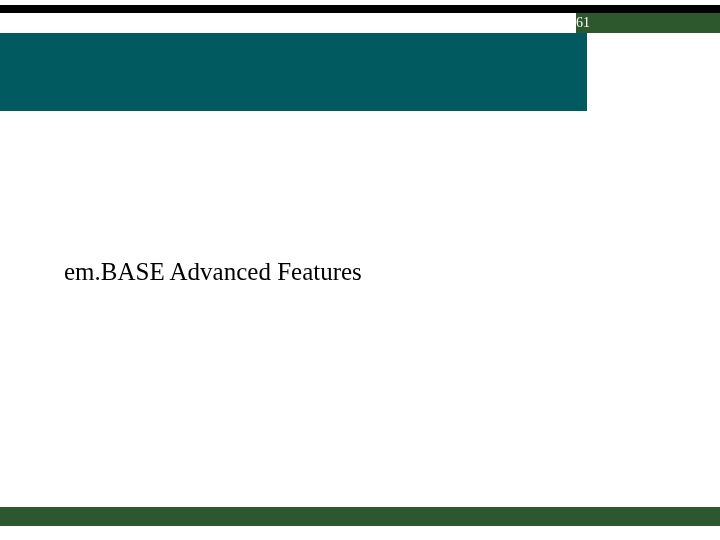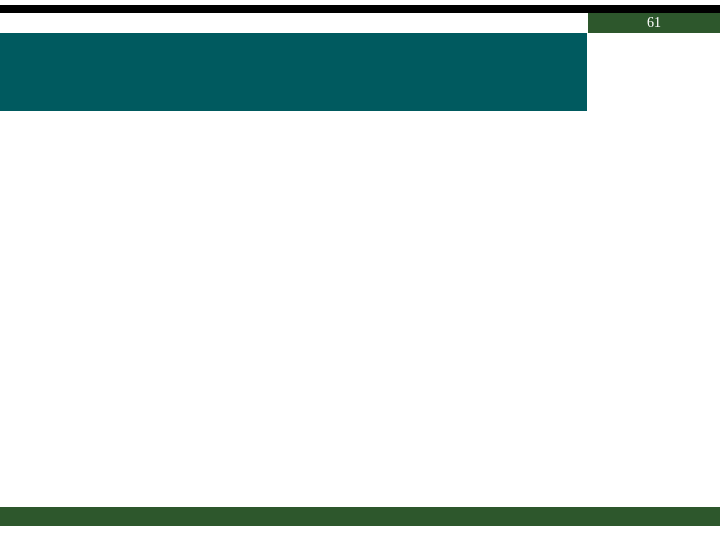--- a/index.html
+++ b/index.html
@@ -20,26 +20,25 @@
       top: 5px;
       left: 0;
       width: 720px;
       height: 8px;
       background: #000000;
     }
     .page-number-box {
       position: absolute;
       top: 13px;
       right: 0;
-      width: 132px;
+      width: 144px;
       height: 20px;
       background: #2d572c;
       display: flex;
       align-items: center;
-      justify-content: center;
     }
     .page-number {
       color: #ffffff;
       font-size: 14px;
       font-family: "Times New Roman", Times, serif;
     }
     .teal-banner {
       position: absolute;
       top: 33px;
       left: 0;
@@ -73,15 +72,16 @@
 
 <div class="top-black-bar"></div>
 
 <div class="page-number-box">
   <span class="page-number">61</span>
 </div>
 
 <div class="teal-banner"></div>
 
 <div class="content-area">
+  <div class="title-line">em.BASE Advanced Features</div>
 </div>
 
 <div class="bottom-green-bar"></div>
 
 </body></html>

